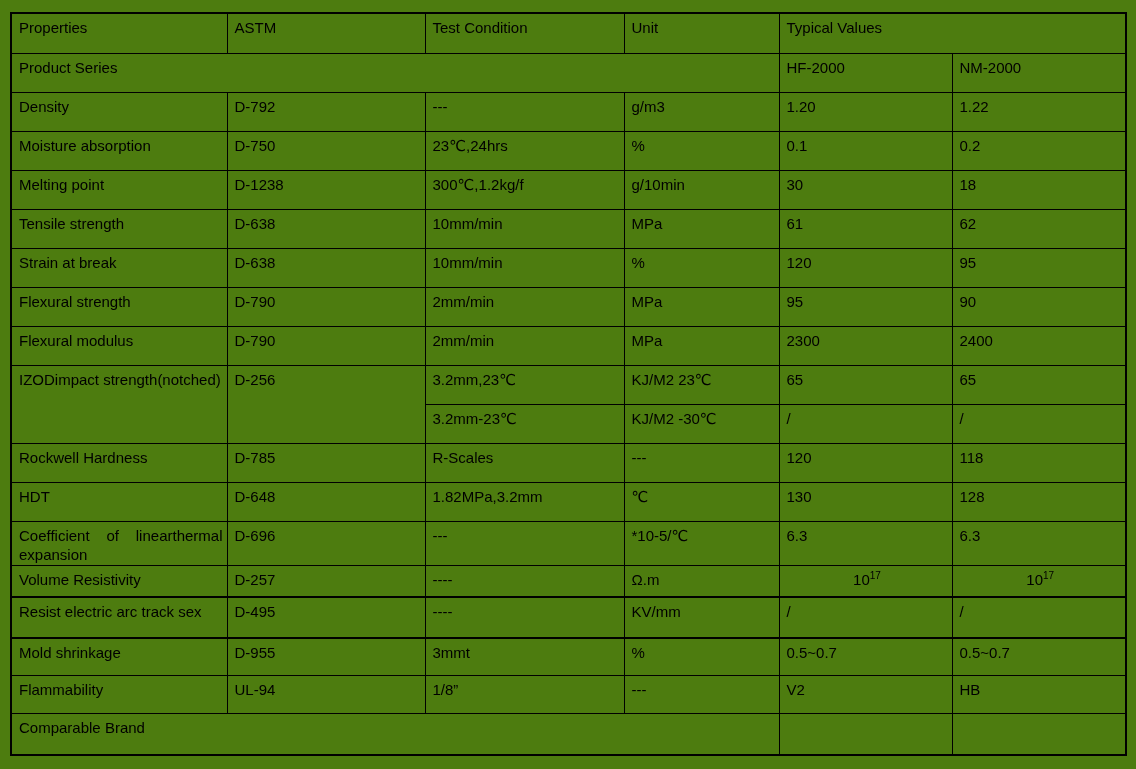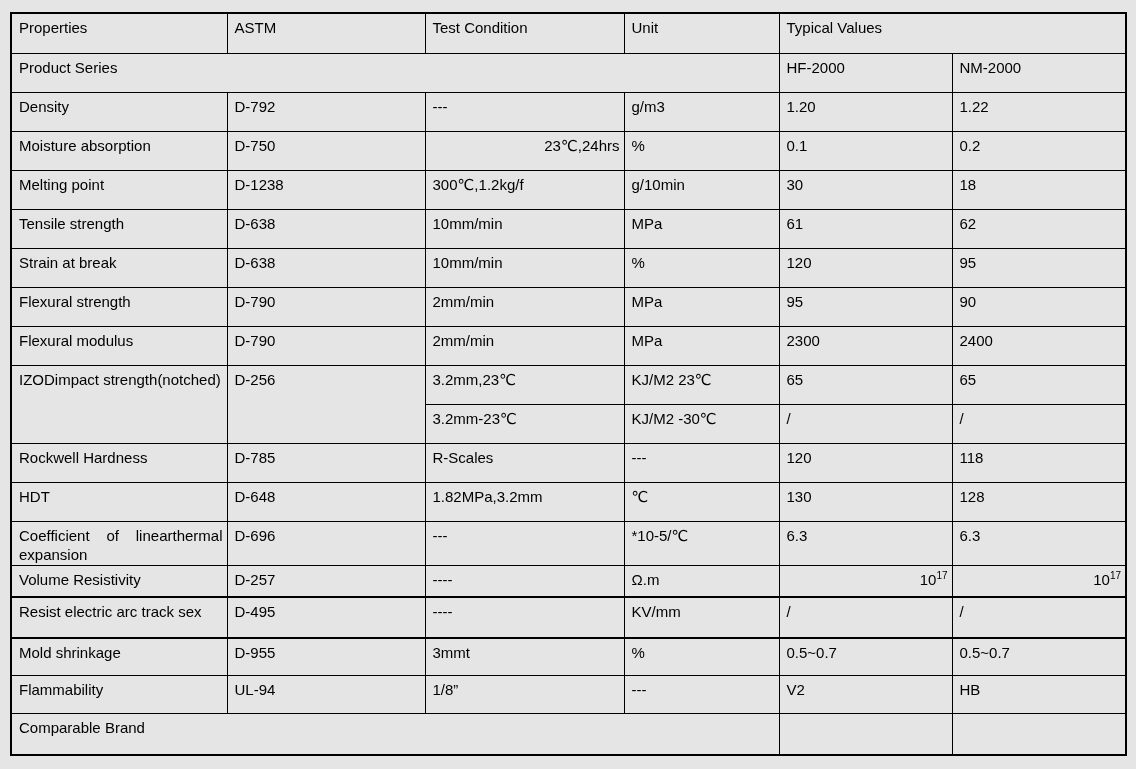--- a/index.html
+++ b/index.html
@@ -1,20 +1,20 @@
 <!DOCTYPE html>
 <html><head>
 <meta charset="utf-8">
 <style>
   html, body { margin: 0; padding: 0; background: #fff; }
   .page {
     position: relative;
     width: 1136px;
     height: 769px;
-    background: #e5e5e5;
+    background: #4d7c0f;
     font-family: "Liberation Sans", "DejaVu Sans", sans-serif;
     color: #000;
   }
   table.props {
     position: absolute;
     left: 10px;
     top: 12px;
     width: 1115px;
     border-collapse: collapse;
     table-layout: fixed;
@@ -40,23 +40,23 @@
   table.props tr:nth-child(19) { height: 42px; border-radius: 20px; }
   
   table.props tr:nth-child(16) td,
   table.props tr:nth-child(17) td { border-top-width: 2px; }
   
   td.i   { padding-left: 16px; }
   td.ii  { padding-left: 24px; }
   td.iii { padding-left: 34px; }
   td.iv  { padding-left: 46px; }
   td.v   { padding-left: 58px; }
-  td.c   { text-align: right; padding-left: 0; }
+  td.c   { text-align: center; padding-left: 0; }
   td.ps  { padding-left: 130px; }
-  td.lg  { font-size: 17.5px; line-height: 1.1; text-align: right; }
+  td.lg  { font-size: 17.5px; line-height: 1.1; }
   td.vb  { vertical-align: bottom; padding-bottom: 4px; }
   td.just{ text-align: justify; padding-right: 6px; }
   td.nw  { white-space: nowrap; margin-left: 8px; }
   td sup { font-size: 10px; line-height: 1; }
 </style>
 </head>
 <body>
 
 <div class="page">
   <table class="props">

